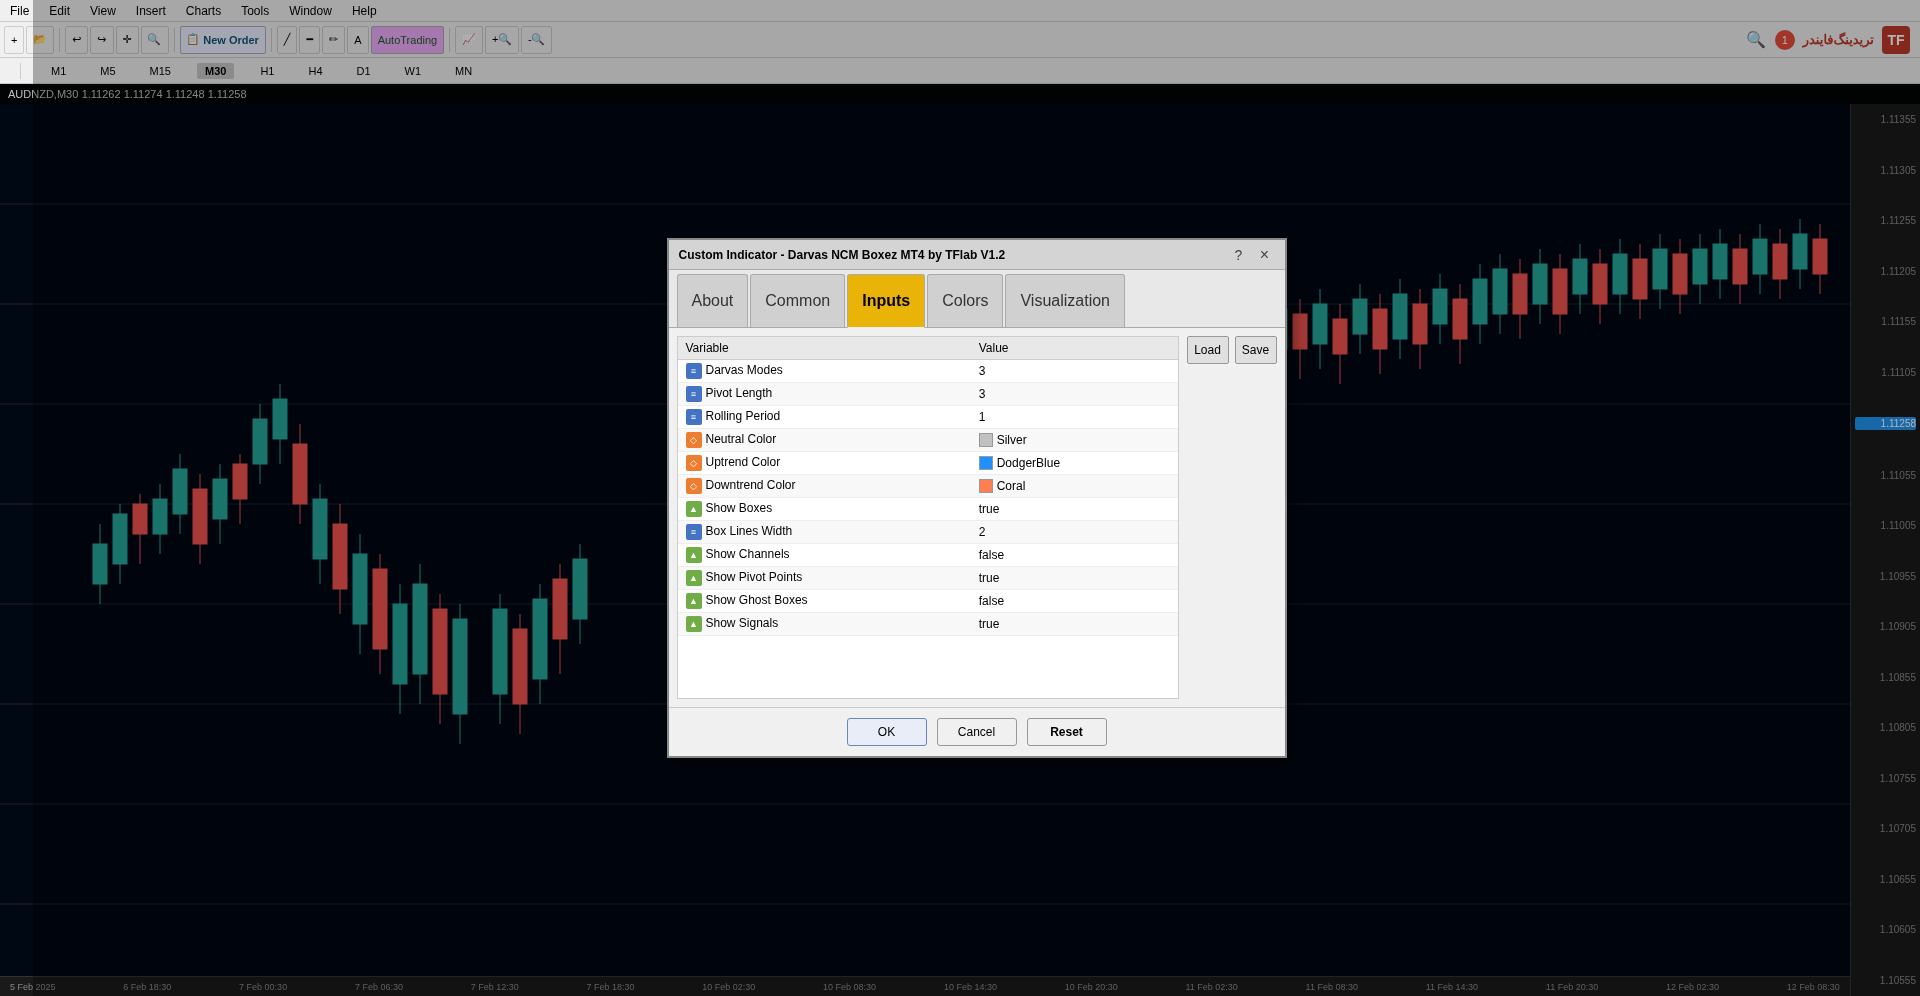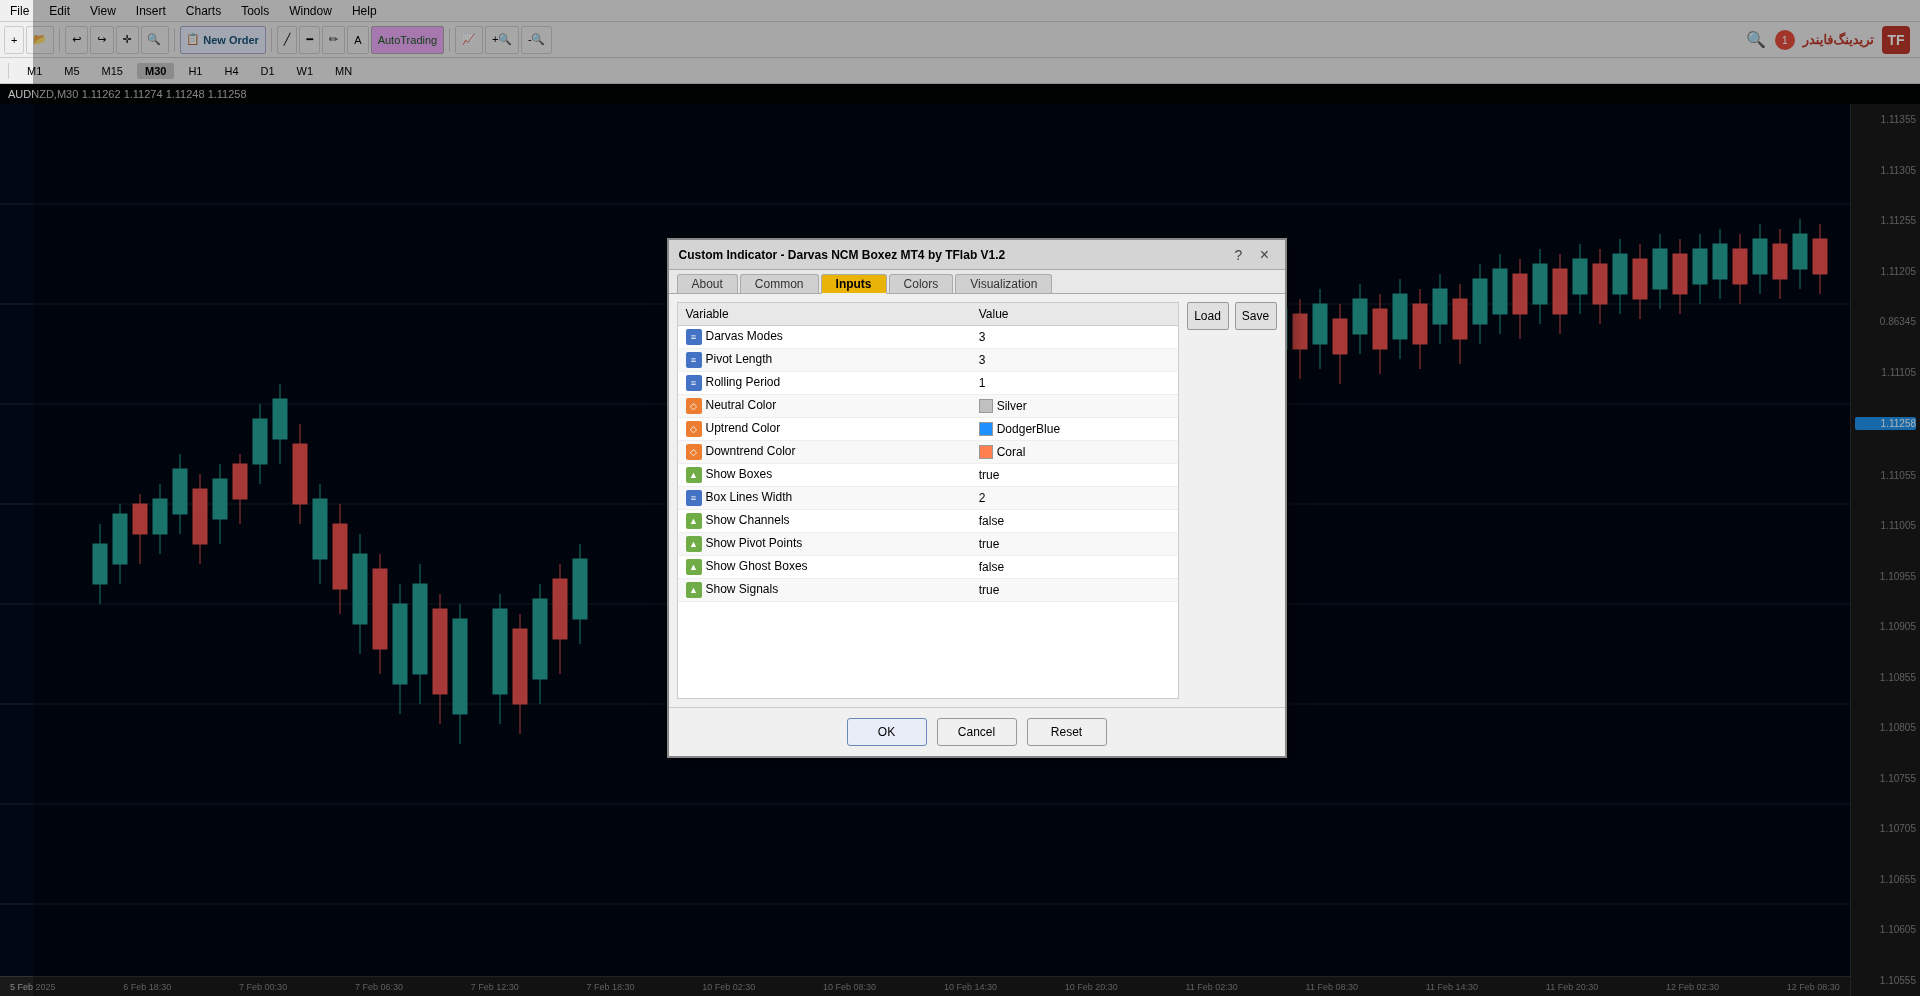--- a/index.html
+++ b/index.html
@@ -83,22 +83,22 @@
 
     
     .tf-bar {
       position: absolute;
       top: 58px; left: 0; right: 0;
       height: 26px;
       background: #f0f0f0;
       border-bottom: 1px solid #ccc;
       display: flex;
       align-items: center;
-      padding: 0 4px;
-      gap: 6px;
+      padding: 0 16px;
+      gap: 18px;
       z-index: 100;
     }
     .tf-btn {
       padding: 2px 8px;
       font-size: 11px;
       cursor: pointer;
       border: none;
       background: transparent;
       border-radius: 2px;
     }
@@ -291,22 +291,22 @@
 
     
     .dialog-tabs {
       display: flex;
       background: #e8e8e8;
       border-bottom: 1px solid #aaa;
       padding-top: 4px;
       padding-left: 8px;
     }
     .tab {
-      padding: 2px 14px;
-      font-size: 12px;
+      padding: 17px 14px;
+      font-size: 16px;
       cursor: pointer;
       background: #d0d0d0;
       border: 1px solid #aaa;
       border-bottom: none;
       margin-right: 2px;
       border-radius: 3px 3px 0 0;
       color: #333;
     }
     .tab.active {
       background: #eab308;
@@ -410,20 +410,21 @@
     }
     .btn-cancel {
       background: #f0f0f0;
       border: 1px solid #999;
       color: #000;
     }
     .btn-reset {
       background: #f0f0f0;
       border: 1px solid #999;
       color: #000;
+      font-weight: bold;
     }
 
     
     .bull { fill: #26a69a; stroke: #26a69a; }
     .bear { fill: #ef5350; stroke: #ef5350; }
     .wick { stroke-width: 1; }
   </style>
 </head>
 <body>
 
@@ -720,21 +721,21 @@
 
     <line class="bear wick" x1="1820" y1="120" x2="1820" y2="190" stroke="#ef5350"></line>
     <rect class="bear" x="1813" y="135" width="14" height="35" fill="#ef5350"></rect>
   </svg>
 
   <div class="price-scale">
     <span class="price-label">1.11355</span>
     <span class="price-label">1.11305</span>
     <span class="price-label">1.11255</span>
     <span class="price-label">1.11205</span>
-    <span class="price-label">0.86345</span>
+    <span class="price-label">1.11155</span>
     <span class="price-label">1.11105</span>
     <span class="price-label current">1.11258</span>
     <span class="price-label">1.11055</span>
     <span class="price-label">1.11005</span>
     <span class="price-label">1.10955</span>
     <span class="price-label">1.10905</span>
     <span class="price-label">1.10855</span>
     <span class="price-label">1.10805</span>
     <span class="price-label">1.10755</span>
     <span class="price-label">1.10705</span>

